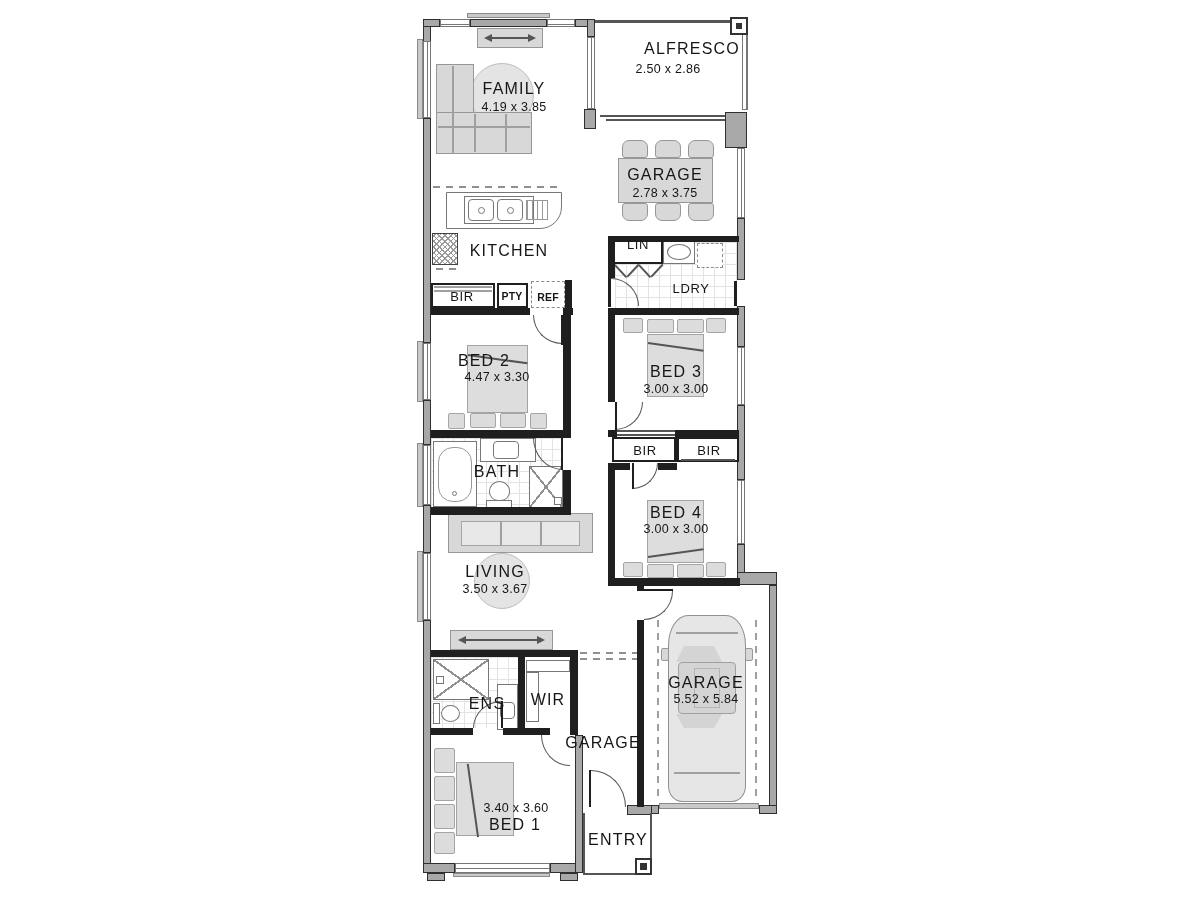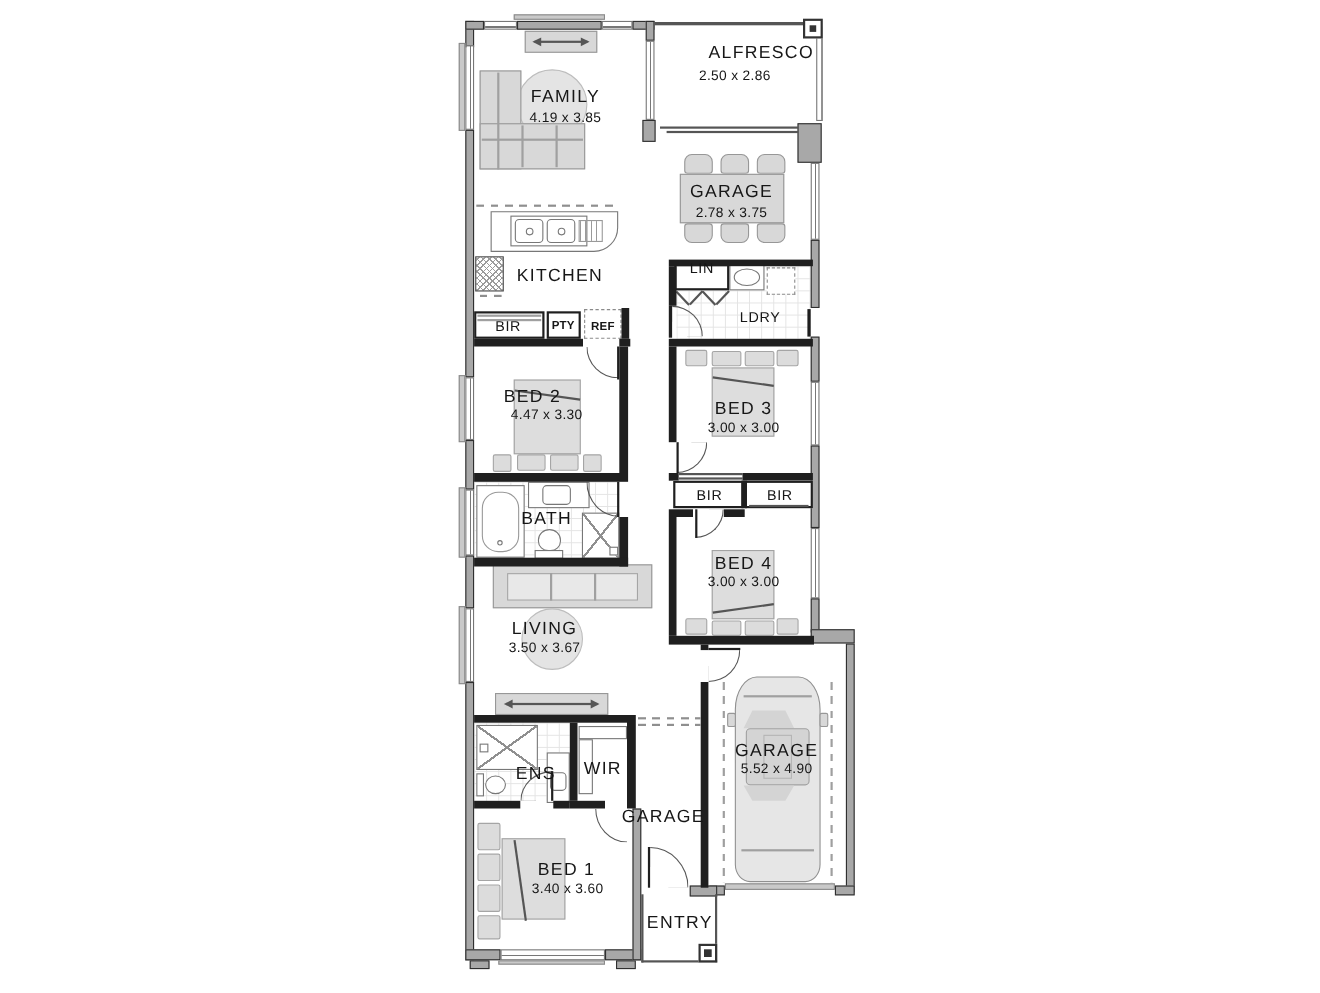--- a/index.html
+++ b/index.html
@@ -303,21 +303,21 @@
   <div class="rl" style="left:676px;top:372px">BED 3</div>
   <div class="rd" style="left:676px;top:389px">3.00 x 3.00</div>
   <div class="rl" style="left:497px;top:472px">BATH</div>
   <div class="sl" style="left:645px;top:450px">BIR</div>
   <div class="sl" style="left:709px;top:450px">BIR</div>
   <div class="rl" style="left:676px;top:513px">BED 4</div>
   <div class="rd" style="left:676px;top:529px">3.00 x 3.00</div>
   <div class="rl" style="left:495px;top:572px">LIVING</div>
   <div class="rd" style="left:495px;top:589px">3.50 x 3.67</div>
   <div class="rl" style="left:706px;top:683px">GARAGE</div>
-  <div class="rd" style="left:706px;top:699px">5.52 x 4.90</div>
+  <div class="rd" style="left:706px;top:699px">5.52 x 5.84</div>
   <div class="rl" style="left:487px;top:704px">ENS</div>
   <div class="rl" style="left:548px;top:700px">WIR</div>
   <div class="rl" style="left:603px;top:743px">GARAGE</div>
-  <div class="rl" style="left:515px;top:791px">BED 1</div>
+  <div class="rl" style="left:515px;top:825px">BED 1</div>
   <div class="rd" style="left:516px;top:808px">3.40 x 3.60</div>
   <div class="rl" style="left:618px;top:840px">ENTRY</div>
 
 </div>
 
 </body></html>

